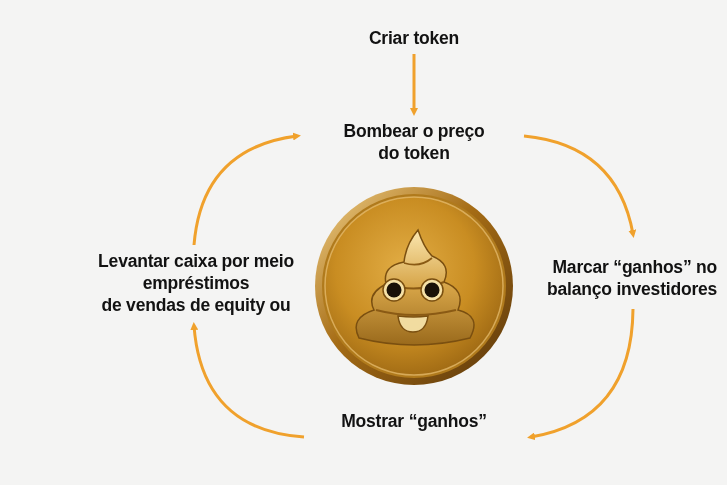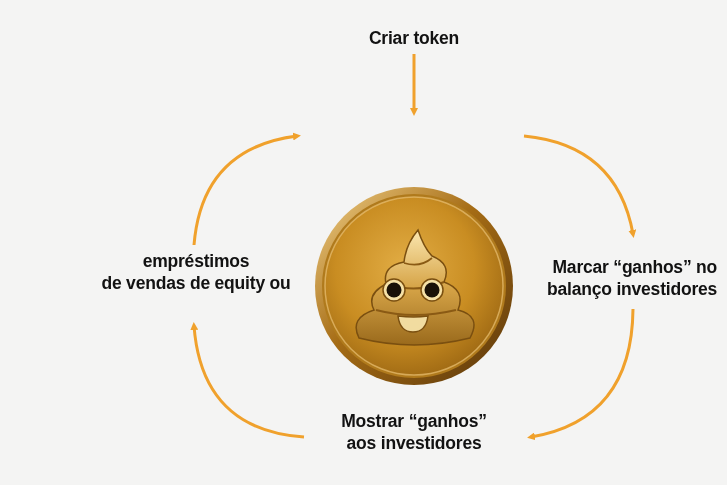--- a/index.html
+++ b/index.html
@@ -88,28 +88,32 @@
       <circle cx="118" cy="104" r="7.5" fill="#1a1208"></circle>
 
       <path d="M84,130 Q100,132 114,130 Q112,146 99,146 Q86,146 84,130 Z" fill="#f1dca0" stroke="#7a4f10" stroke-width="1.5"></path>
     </svg>
   </div>
 
   <div class="label center" id="lbl-create">
     <span class="line">Criar token</span>
   </div>
 
+  <div class="label center" id="lbl-pump">
+    <span class="line">Bombear o preço</span>
+    <span class="line">do token</span>
+  </div>
 
   <div class="label left" id="lbl-mark">
     <span class="line">Marcar “ganhos” no</span>
     <span class="line">balanço investidores</span>
   </div>
 
   <div class="label center" id="lbl-show">
     <span class="line">Mostrar “ganhos”</span>
-    <span class="line">aos investidores</span>
   </div>
 
   <div class="label center" id="lbl-raise">
+    <span class="line">Levantar caixa por meio</span>
     <span class="line">empréstimos</span>
     <span class="line">de vendas de equity ou</span>
   </div>
 </div>
 
 </body></html>

